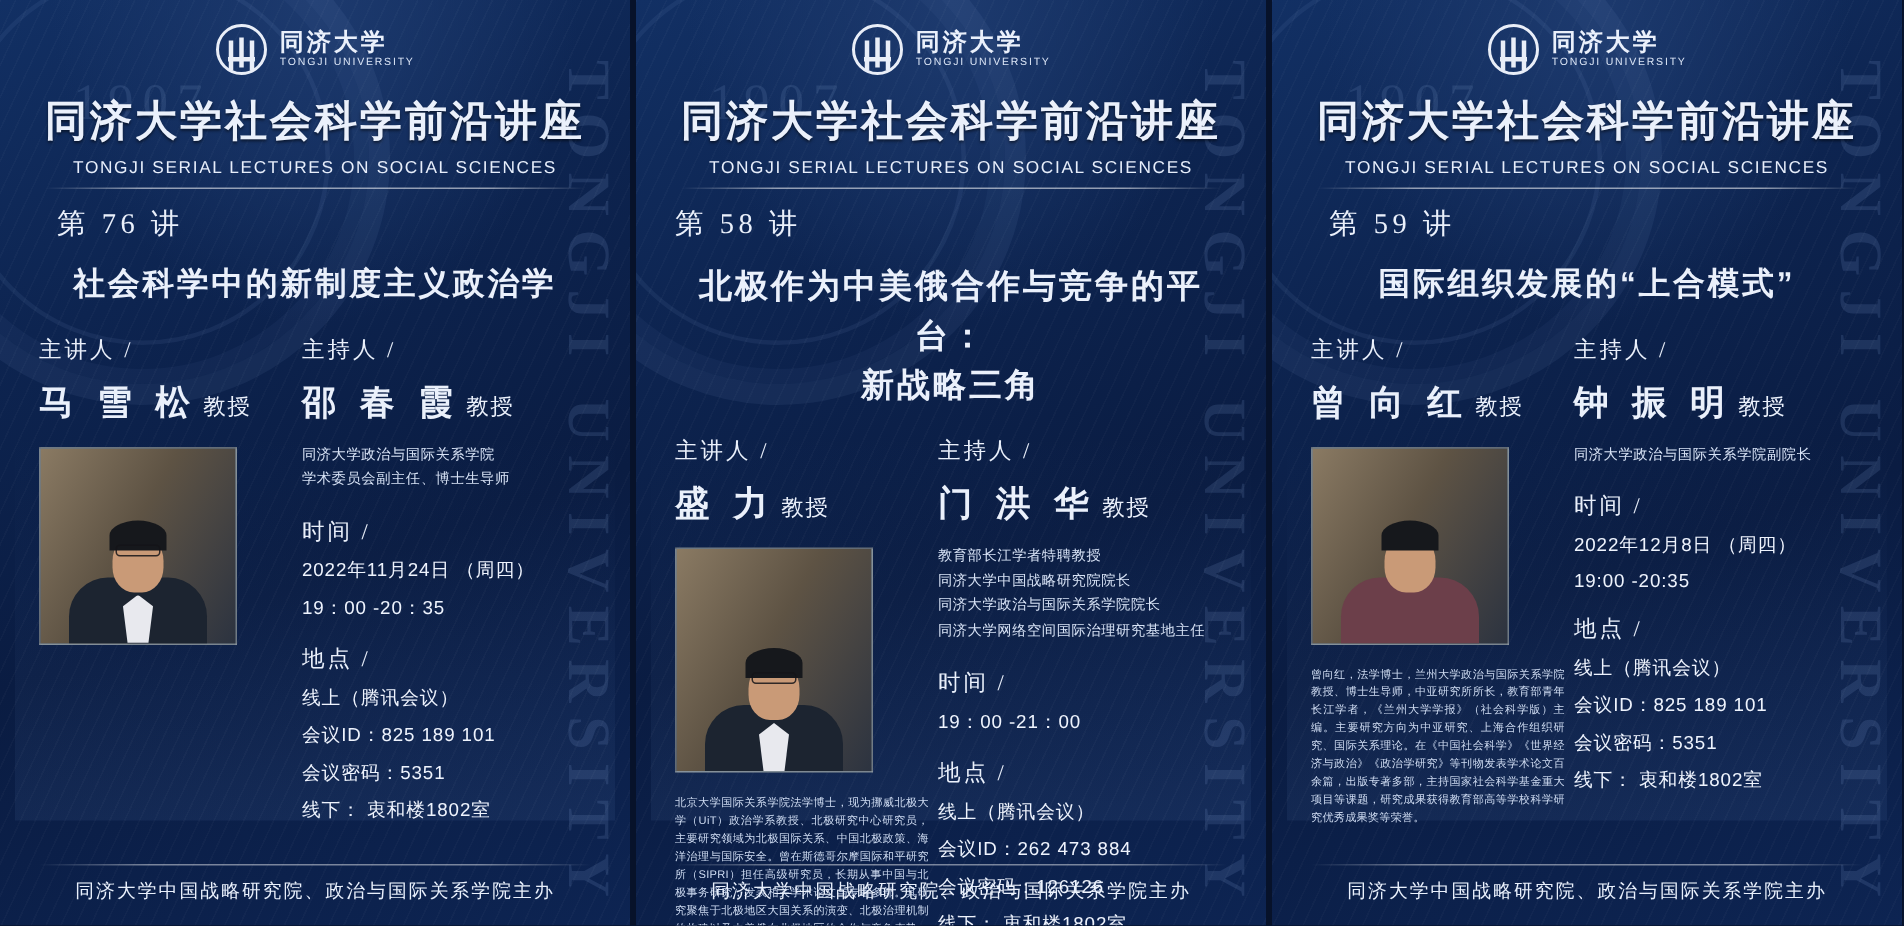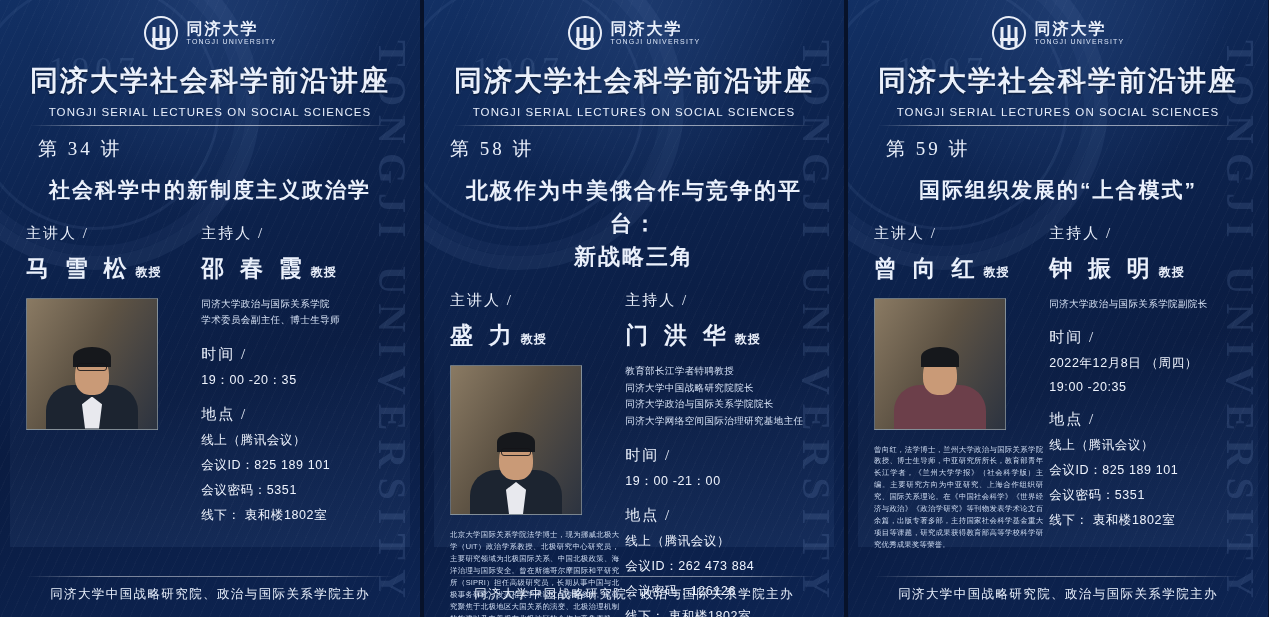--- a/index.html
+++ b/index.html
@@ -153,23 +153,23 @@
   }
   .person{
     margin-top:10px;
     font-family:"Liberation Serif", serif;
     font-size:23px;
     letter-spacing:5px;
     font-weight:700;
     white-space:nowrap;
   }
   .person .rank{
-    font-size:12px;
+    font-size:15px;
     letter-spacing:1px;
-    font-weight:700;
+    font-weight:400;
     margin-left:4px;
   }
   .affil{
     margin-top:12px;
     font-size:9.5px;
     line-height:1.75;
     color:#d7e2f5;
     letter-spacing:.4px;
   }
   .photo{
@@ -279,21 +279,21 @@
         <div class="names">
           <div class="cn">同济大学</div>
           <div class="en">TONGJI UNIVERSITY</div>
         </div>
       </div>
 
       <div class="title-cn">同济大学社会科学前沿讲座</div>
       <div class="title-en">TONGJI SERIAL LECTURES ON SOCIAL SCIENCES</div>
       <div class="rule"></div>
 
-      <div class="lecture-no left">第 34 讲</div>
+      <div class="lecture-no left">第 76 讲</div>
       <div class="topic">社会科学中的新制度主义政治学</div>
 
       <div class="cols">
         <div class="col-left">
           <div class="role">主讲人 /</div>
           <div class="person">
             <span>马 雪 松</span><span class="rank">教授</span>
           </div>
           <div class="photo">
             <div class="bgroom"></div>
@@ -306,20 +306,21 @@
         </div>
         <div class="col-right">
           <div class="role">主持人 /</div>
           <div class="person">
             <span>邵 春 霞</span><span class="rank">教授</span>
           </div>
           <div class="affil" style="white-space:pre-line">同济大学政治与国际关系学院
 学术委员会副主任、博士生导师</div>
 
           <div class="meta-label">时间 /</div>
+          <div class="meta-line">2022年11月24日 （周四）</div>
           <div class="meta-line">19：00 -20：35</div>
 
           <div class="meta-label">地点 /</div>
           <div class="meta-line">线上（腾讯会议）</div>
           <div class="meta-line">会议ID：825 189 101</div>
           <div class="meta-line">会议密码：5351</div>
           <div class="meta-line">线下： 衷和楼1802室</div>
         </div>
       </div>
     </div>

